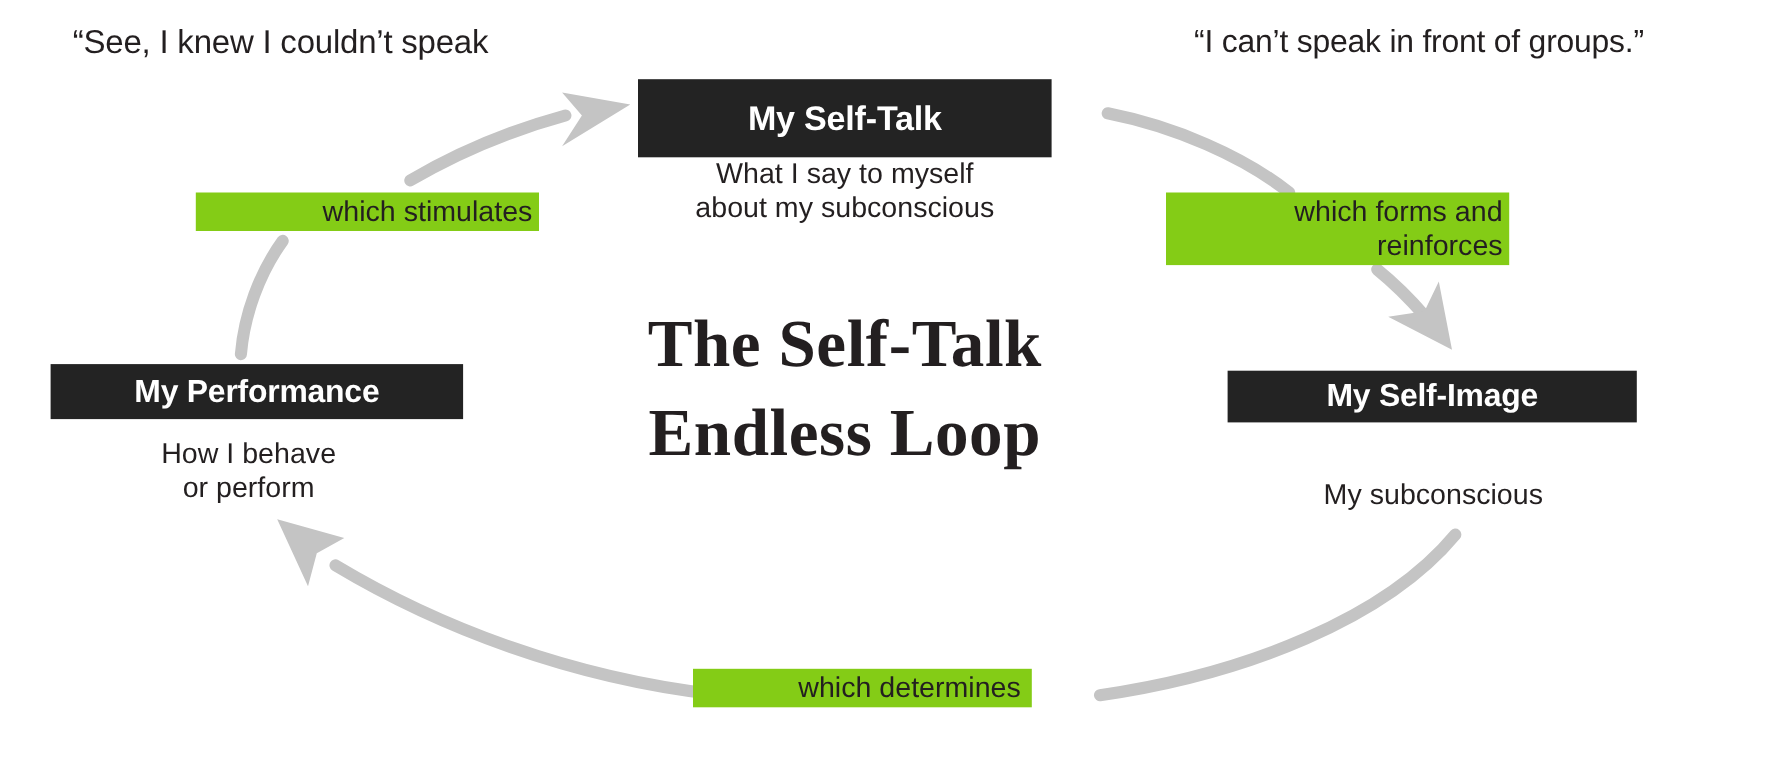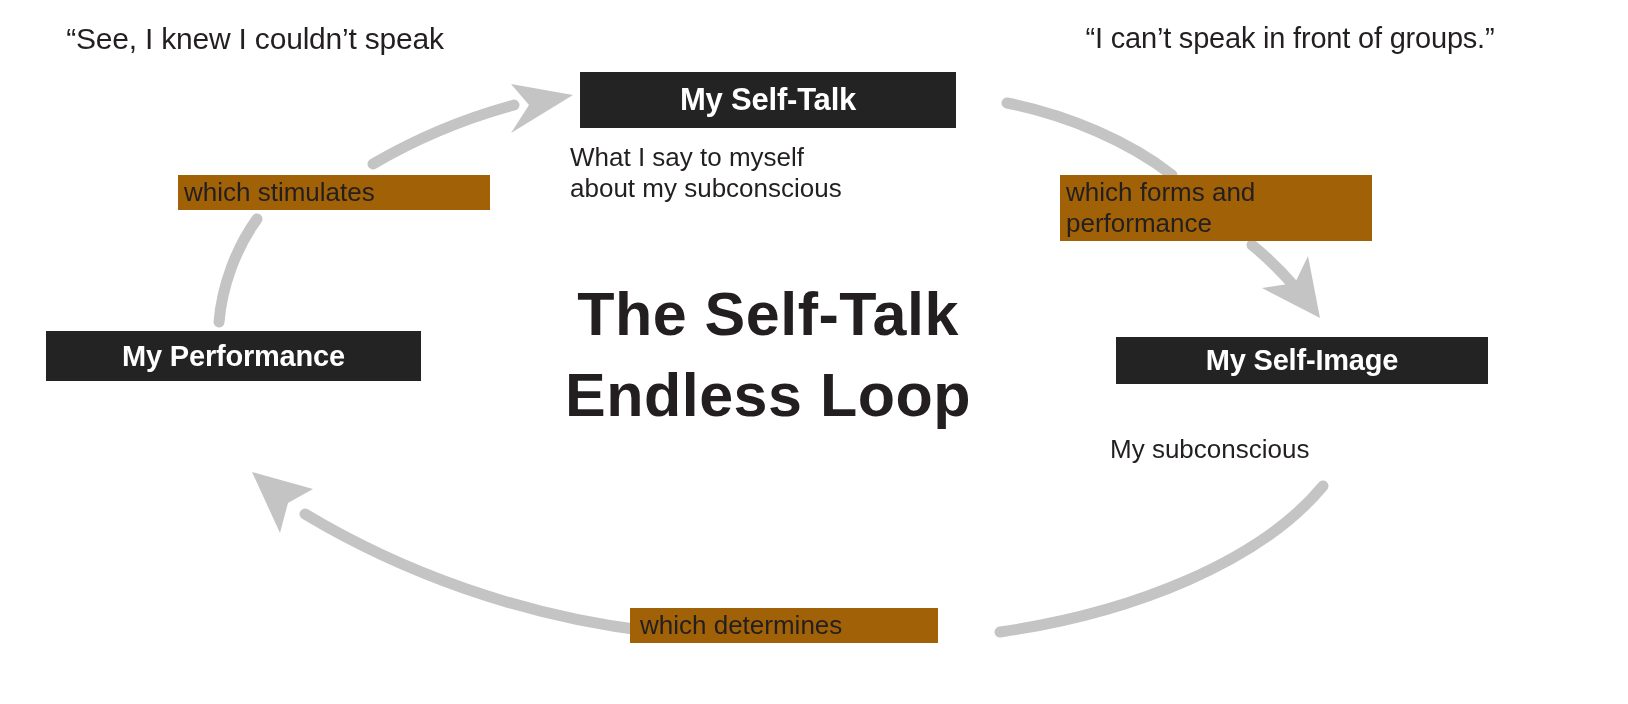--- a/index.html
+++ b/index.html
@@ -31,41 +31,42 @@
     background: #232323;
     color: #ffffff;
     font-weight: bold;
     display: flex;
     align-items: center;
     justify-content: center;
     letter-spacing: -0.2px;
   }
   .node-caption {
     position: absolute;
+    text-align: center;
     color: #231f20;
     line-height: 1.18;
   }
   .quote {
     position: absolute;
     text-align: center;
     color: #231f20;
     line-height: 1.25;
     letter-spacing: -0.2px;
   }
   .connector-label {
     position: absolute;
-    text-align: left;
+    text-align: right;
     color: #231f20;
     line-height: 1.2;
-    background: #a16207;
+    background: #84cc16;
   }
 
   
   #box-self-talk {
-    left: 580px; top: 72px; width: 376px; height: 56px;
+    left: 580px; top: 72px; width: 376px; height: 71px;
     font-size: 31px;
   }
   #cap-self-talk {
     left: 570px; top: 142px; width: 396px;
     font-size: 26px;
   }
 
   #box-self-image {
     left: 1116px; top: 337px; width: 372px; height: 47px;
     font-size: 29px;
@@ -83,21 +84,21 @@
   #cap-performance {
     left: 40px; top: 397px; width: 372px;
     font-size: 26px;
   }
 
   
   #center-title {
     position: absolute;
     left: 523px; top: 274px; width: 490px;
     text-align: center;
-    font-family: Liberation Sans, sans-serif;
+    font-family: Liberation Serif, serif;
     font-weight: bold;
     font-size: 61px;
     line-height: 1.32;
     color: #231f20;
     letter-spacing: 0.5px;
   }
 
   
   #quote-left {
     left: 10px; top: 20px; width: 490px;
@@ -167,32 +168,36 @@
   <div class="node-box" id="box-self-image">
     <span>My Self-Image</span>
   </div>
   <div class="node-caption" id="cap-self-image">
     <div>My subconscious</div>
   </div>
 
   <div class="node-box" id="box-performance">
     <span>My Performance</span>
   </div>
+  <div class="node-caption" id="cap-performance">
+    <div>How I behave</div>
+    <div>or perform</div>
+  </div>
 
   <div id="center-title">
     <div>The Self-Talk</div>
     <div>Endless Loop</div>
   </div>
 
   <div class="connector-label" id="label-stimulates">
     <div>which stimulates</div>
   </div>
 
   <div class="connector-label" id="label-forms">
     <div>which forms and</div>
-    <div>performance</div>
+    <div>reinforces</div>
   </div>
 
   <div class="connector-label" id="label-determines">
     <div>which determines</div>
   </div>
 
 </div>
 
 </body></html>

